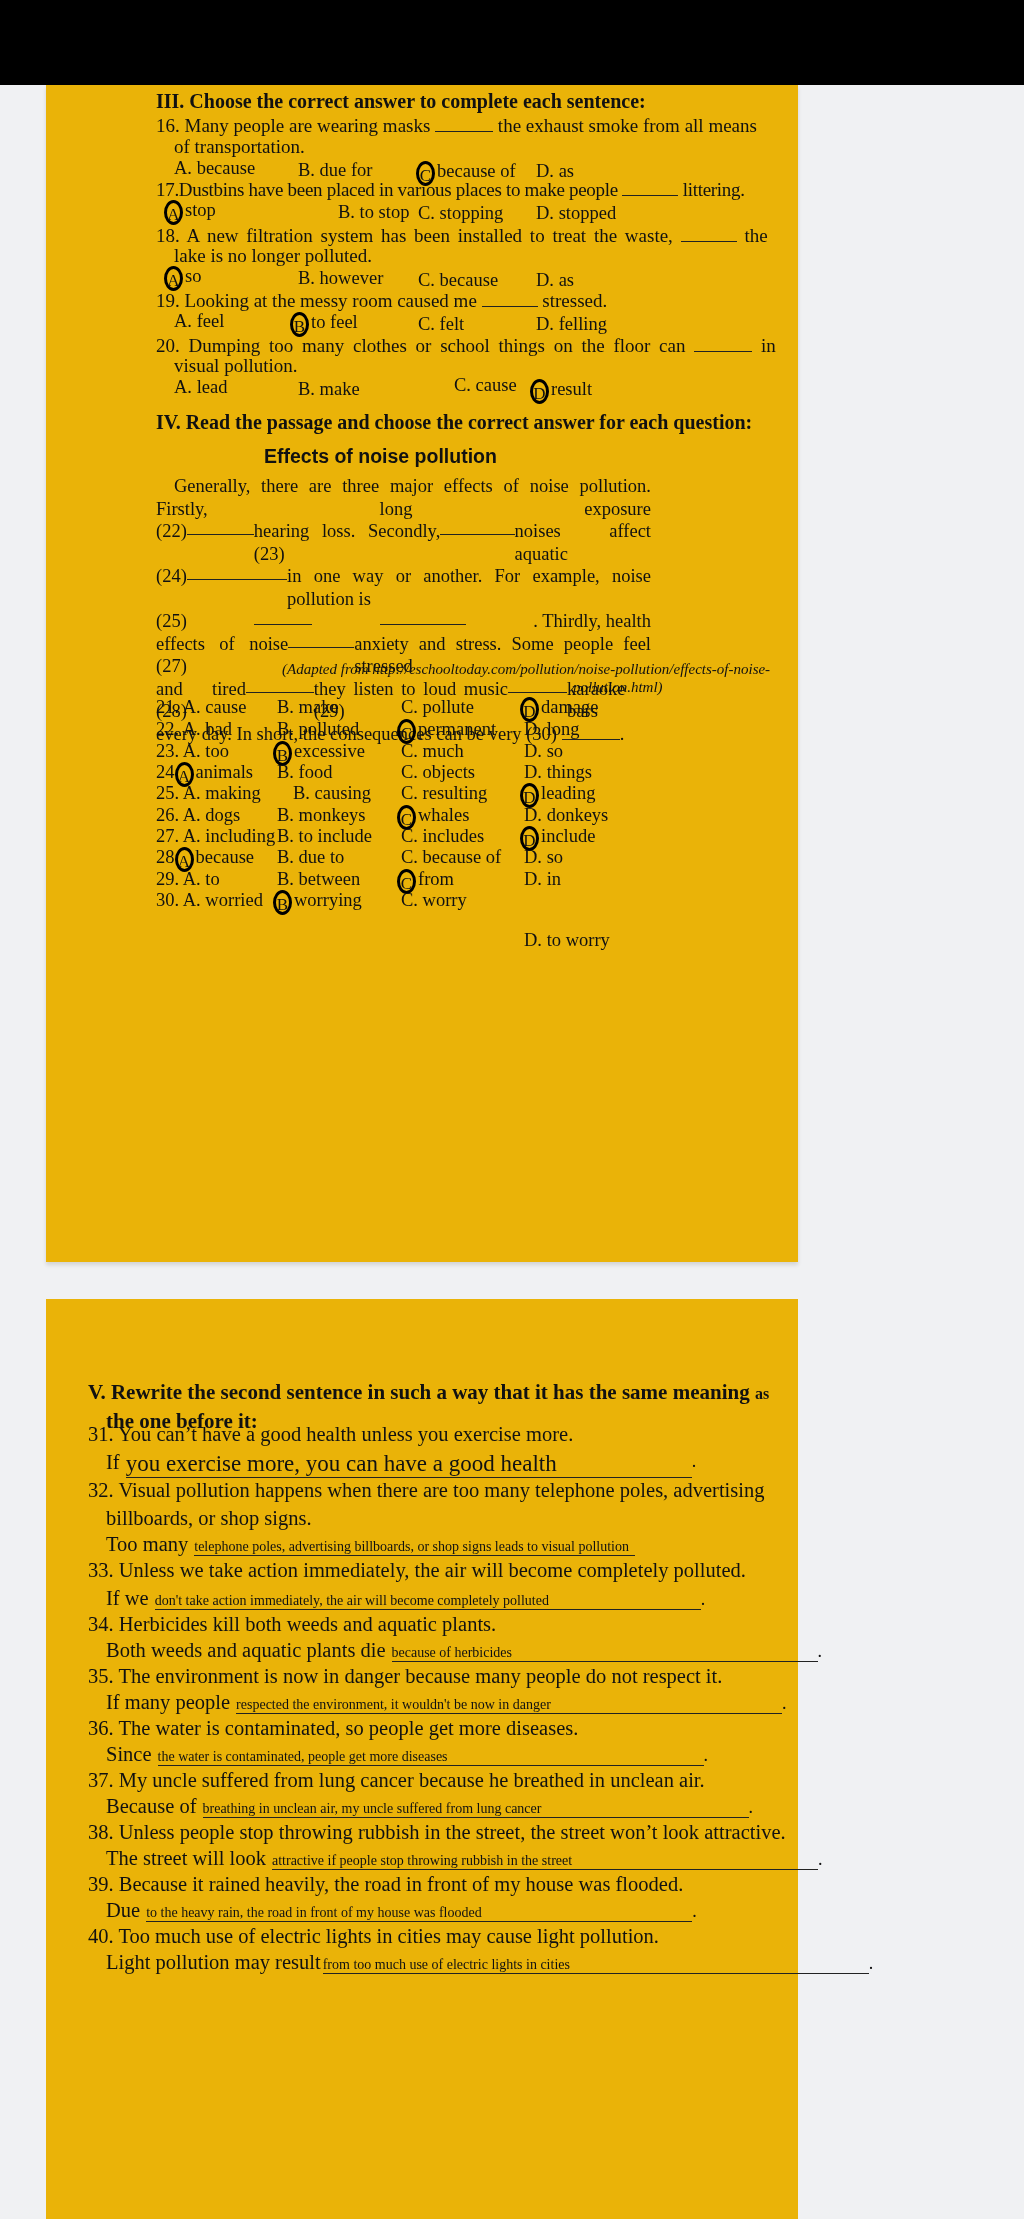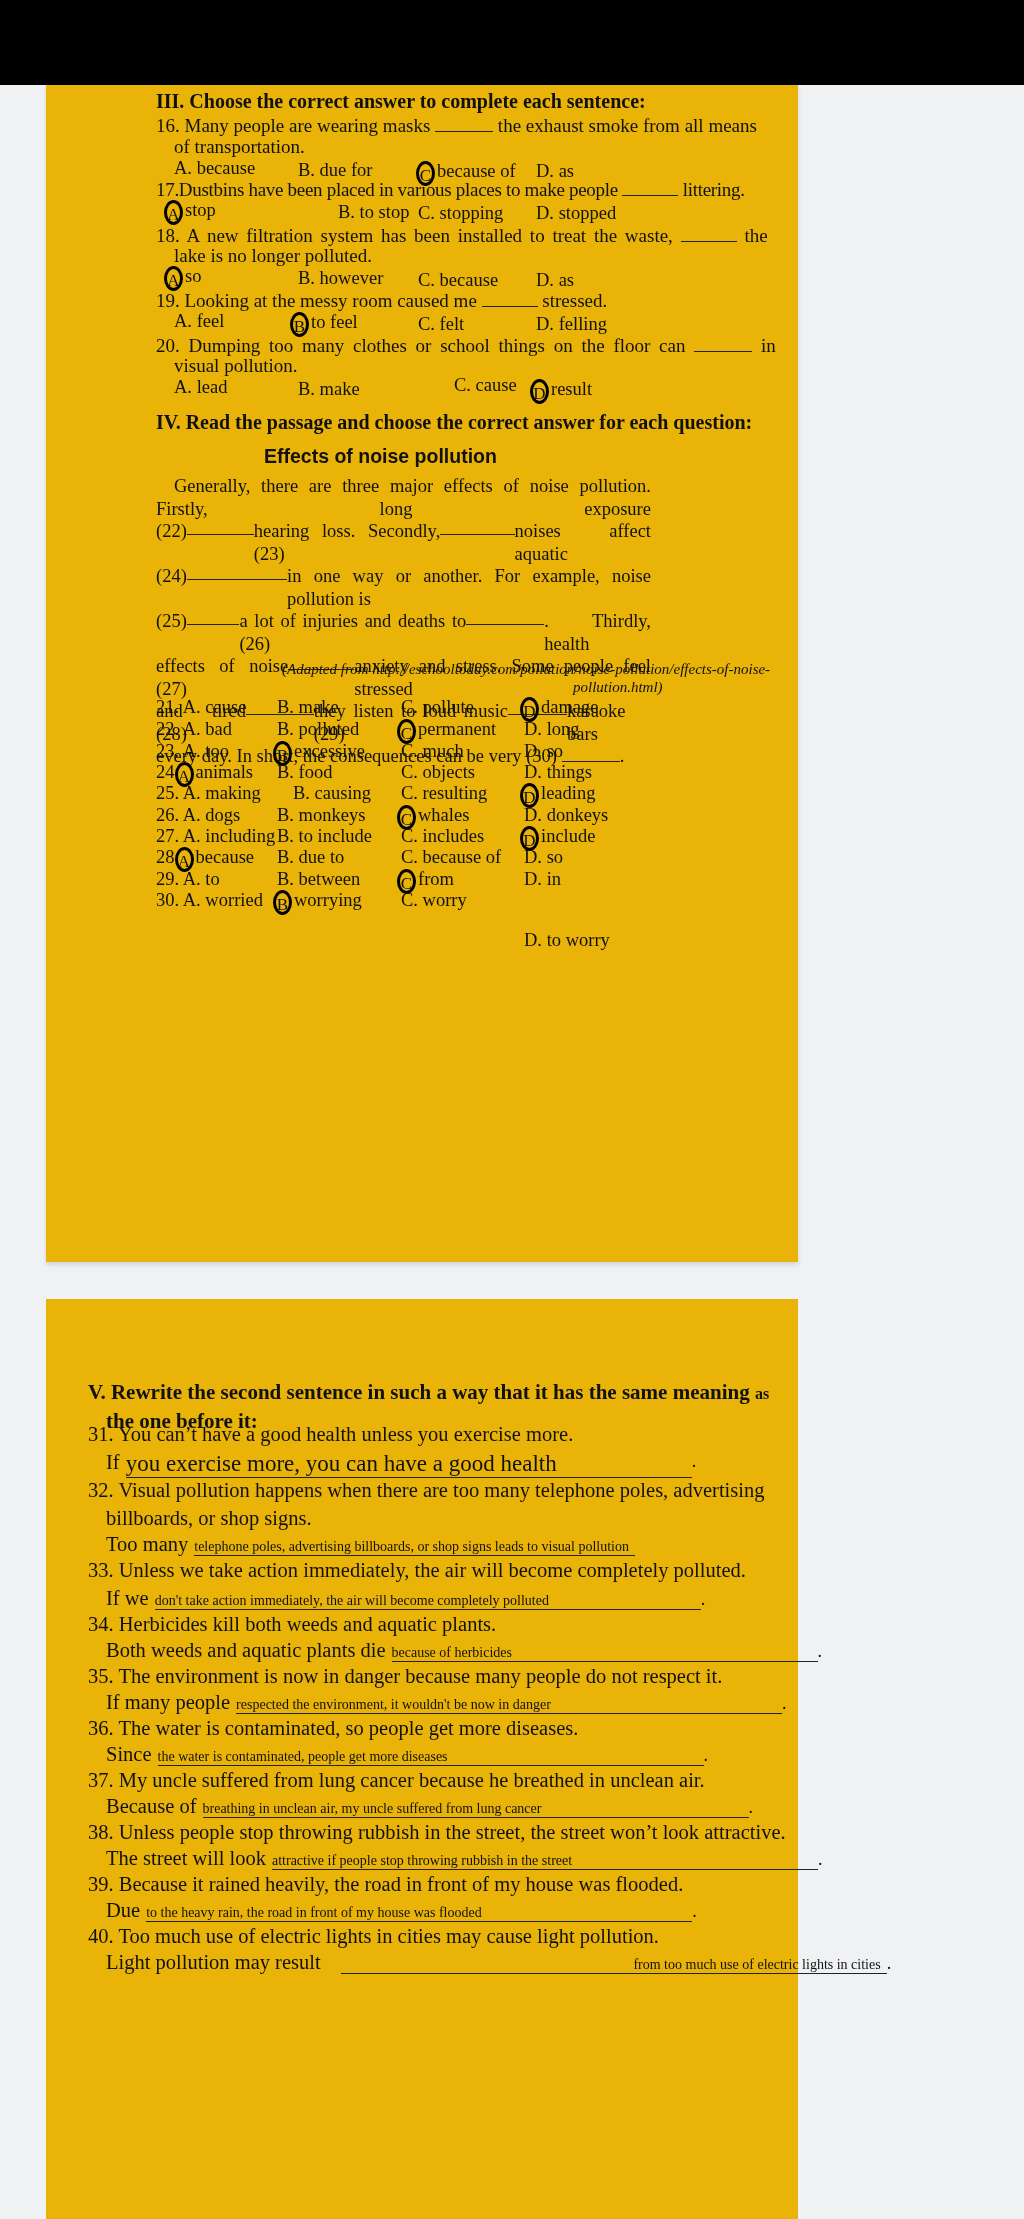--- a/index.html
+++ b/index.html
@@ -100,21 +100,20 @@
         <span>noises affect aquatic</span>
       </div>
     <div style="display:flex;justify-content:space-between;">
         <span>(24)</span>
         <span class="blank" style="width:110px;"></span>
         <span>in one way or another. For example, noise pollution is</span>
       </div>
     <div style="display:flex;justify-content:space-between;">
         <span>(25)</span>
         <span class="blank" style="width:58px;"></span>
-        <span>a lot of injuries and deaths to (26)</span>
         <span class="blank" style="width:86px;"></span>
         <span>. Thirdly, health</span>
       </div>
     <div style="display:flex;justify-content:space-between;">
         <span>effects of noise (27)</span>
         <span class="blank" style="width:74px;"></span>
         <span>anxiety and stress. Some people feel stressed</span>
       </div>
     <div style="display:flex;justify-content:space-between;">
         <span>and tired (28)</span>
@@ -229,17 +228,17 @@
       </div>
       <div class="abs q" style="left: 42px; top: 574px;"><span>39.</span> <span>Because it rained heavily, the road in front of my house was flooded.</span></div>
       <div class="abs rw" style="left: 60px; top: 600px; display: flex; align-items: flex-end; width: 840px;">
         <span>Due</span>
         <span class="ans" style="margin-left:6px;flex:1;max-width:540px;">to the heavy rain, the road in front of my house was flooded</span>
         <span class="dot">.</span>
       </div>
       <div class="abs q" style="left: 42px; top: 626px;"><span>40.</span> <span>Too much use of electric lights in cities may cause light pollution.</span></div>
       <div class="abs rw" style="left: 60px; top: 652px; display: flex; align-items: flex-end; width: 840px;">
         <span>Light pollution may result</span>
-        <span class="ans" style="margin-left:20px;flex:1;max-width:540px;text-align:right;">from too much use of electric lights in cities</span>
+        <span class="ans" style="margin-left:2px;flex:1;max-width:540px;">from too much use of electric lights in cities</span>
         <span class="dot">.</span>
       </div>
     </div>
 </div>
 
 </body></html>

